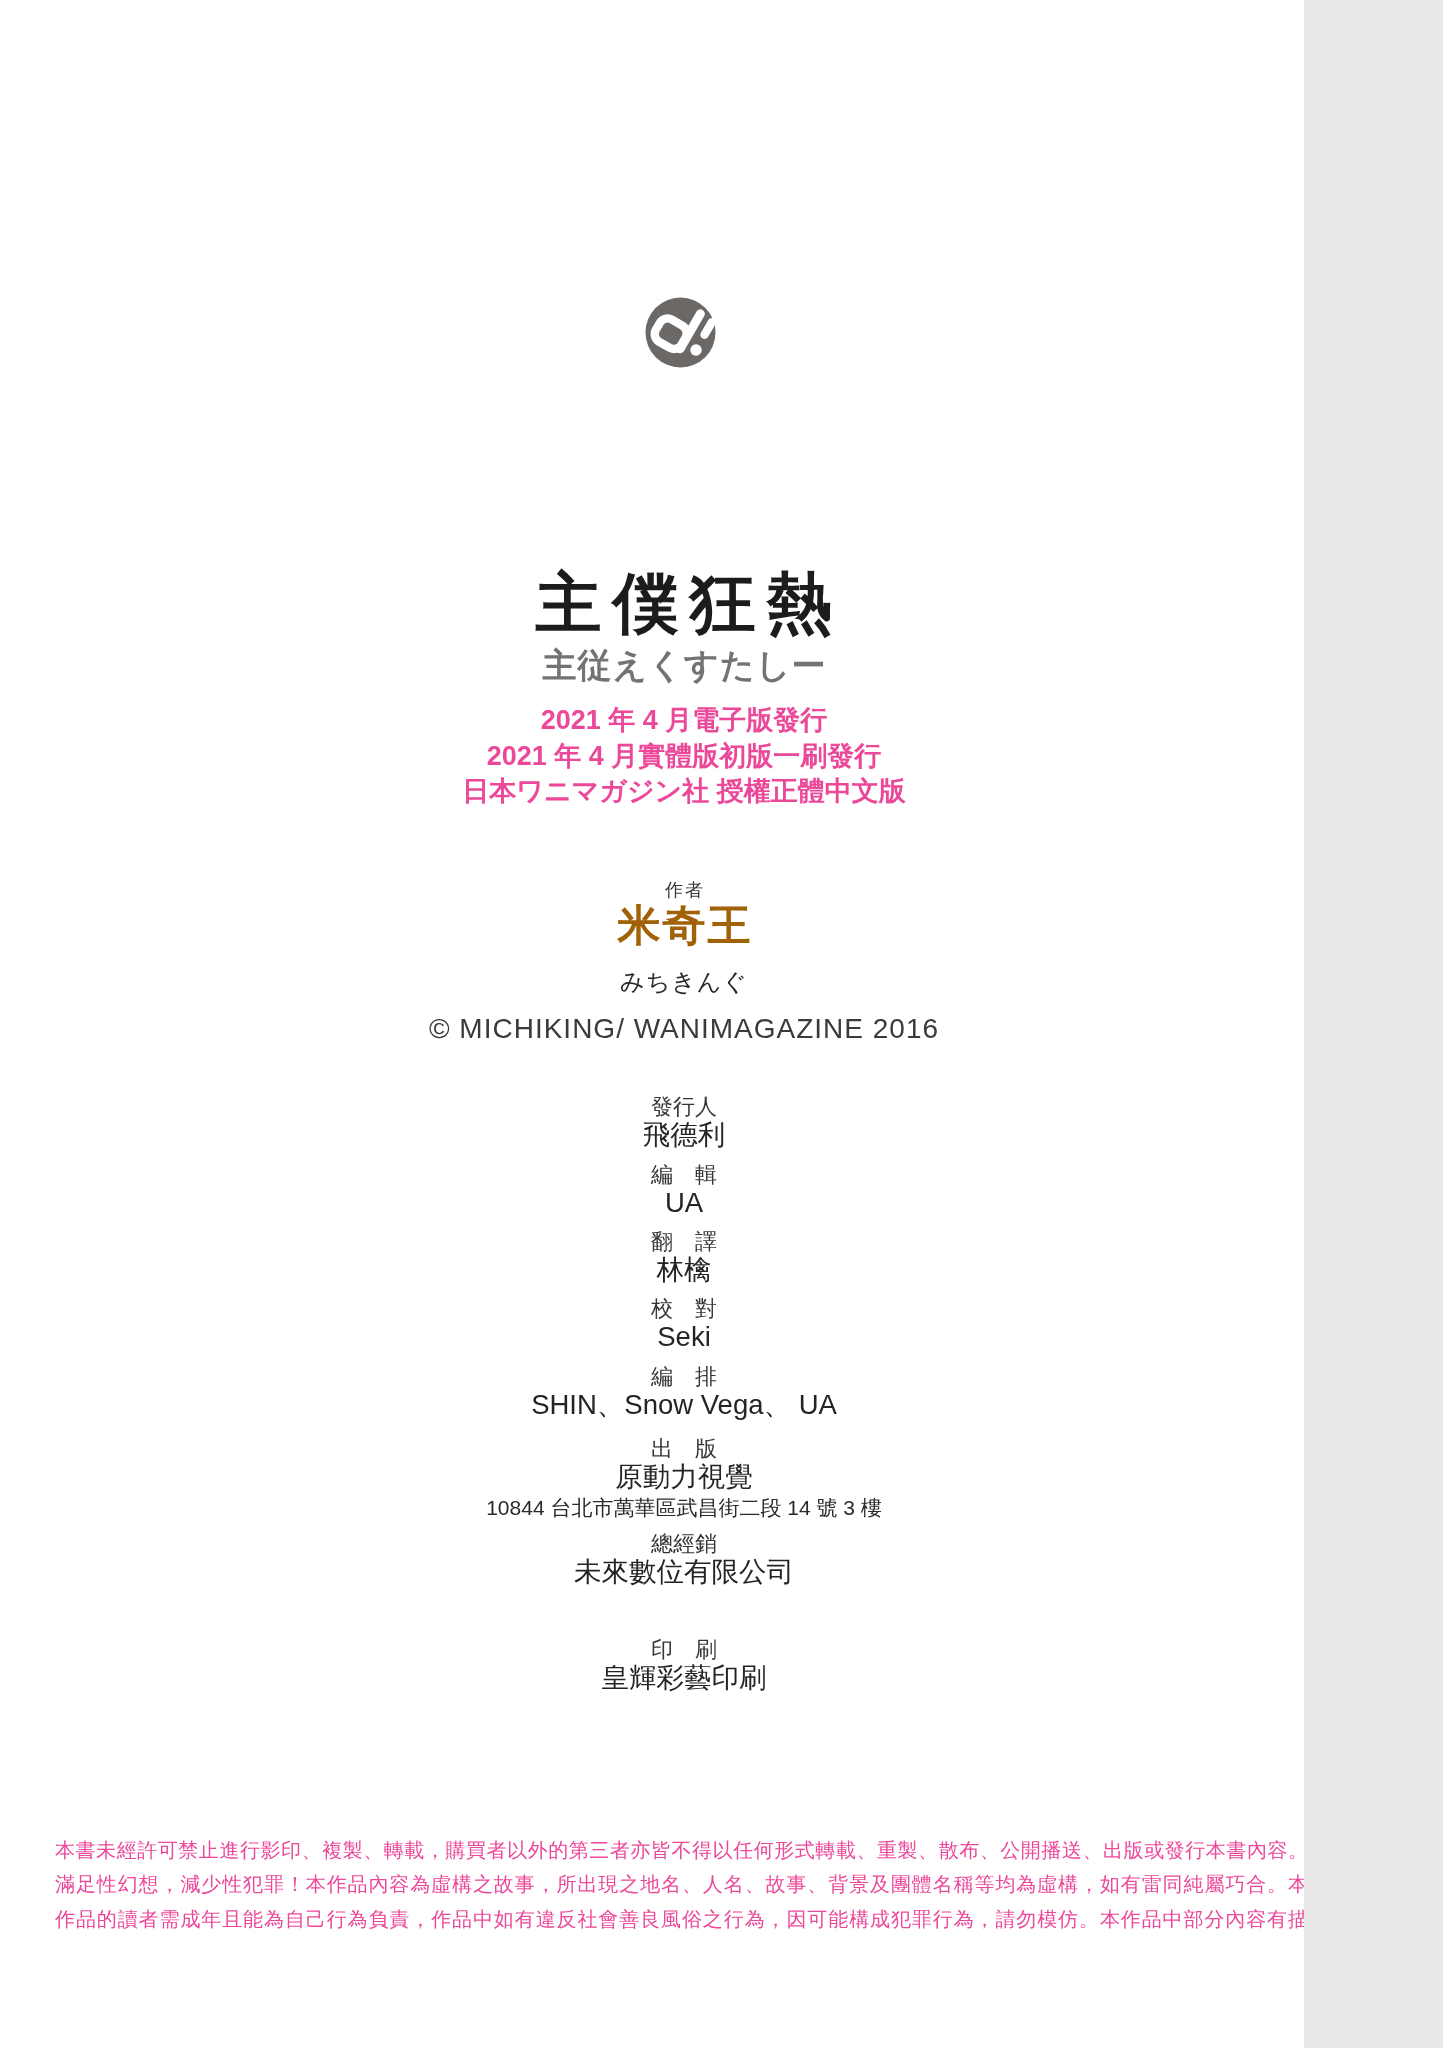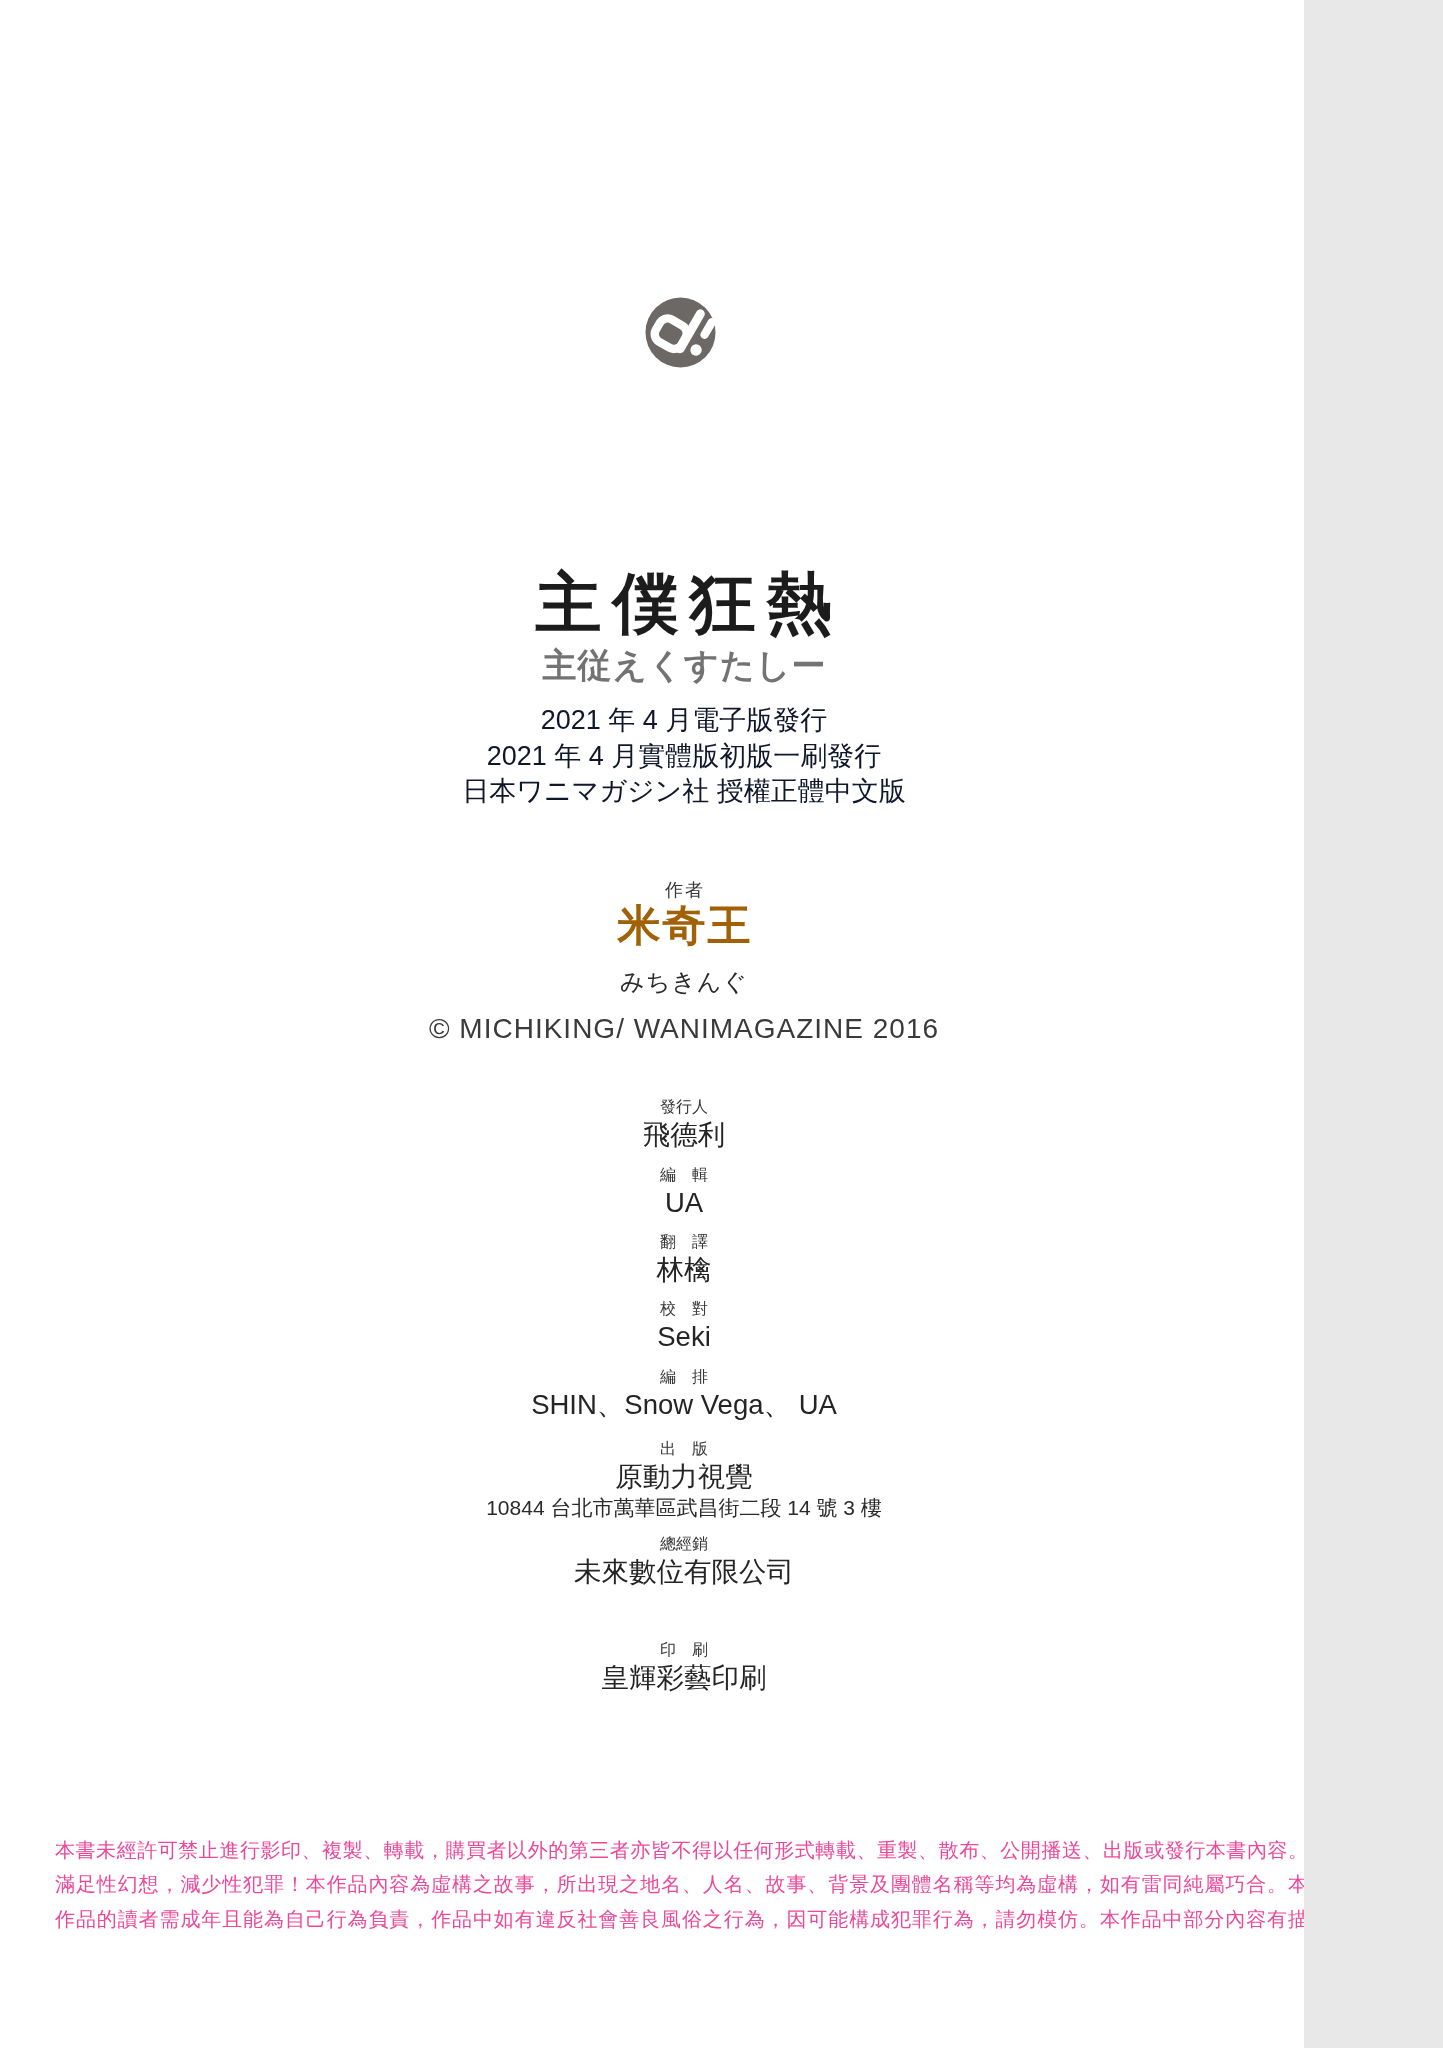--- a/index.html
+++ b/index.html
@@ -8,26 +8,26 @@
     width:1304px;height:2048px;
     background:#ffffff;
     overflow:hidden;
     font-family:"Liberation Sans","DejaVu Sans",sans-serif;
     color:#1e1e1e;
   }
   .cx{position:absolute;left:684px;transform:translateX(-50%);white-space:nowrap;text-align:center;}
   .logo{position:absolute;left:645px;top:297px;width:71px;height:71px;}
   .title{top:568px;font-size:66px;line-height:70px;font-weight:700;letter-spacing:11px;padding-left:11px;color:#1c1c1c;}
   .subtitle{top:646px;font-size:34px;line-height:38px;font-weight:700;letter-spacing:1px;padding-left:1px;color:#737373;}
-  .editions{top:703px;font-size:27px;line-height:35.5px;font-weight:400;color:#0f172a;}
+  .editions{top:703px;font-size:27px;line-height:35.5px;font-weight:700;color:#ec4899;}
   .author-label{top:878px;font-size:18px;font-weight:300;color:#383838;letter-spacing:2px;padding-left:2px;}
   .author-name{top:901px;font-size:43px;line-height:48px;font-weight:700;letter-spacing:2px;padding-left:2px;color:#a16207;}
   .author-kana{top:966px;font-size:24px;font-weight:400;letter-spacing:1px;color:#2a2a2a;}
   .copyright{top:1013px;font-size:28px;font-weight:300;letter-spacing:1px;color:#3a3a3a;}
-  .staff-entry .s-label{font-size:16px;line-height:22px;font-weight:300;color:#363636;}
+  .staff-entry .s-label{font-size:22px;line-height:22px;font-weight:300;color:#363636;}
   .staff-entry .s-name{font-size:27.5px;line-height:33px;font-weight:400;color:#242424;}
   .staff-entry .s-address{font-size:21px;line-height:26px;margin-top:2px;font-weight:400;color:#2a2a2a;}
   .disclaimer{
     position:absolute;left:55px;top:1833px;width:1253px;
     font-size:20px;line-height:34.4px;color:#ec4899;
   }
   .disclaimer .line{width:100%;}
   .disclaimer .fill{text-align:justify;text-align-last:justify;}
   .disclaimer .last{text-align:left;}
 </style>

